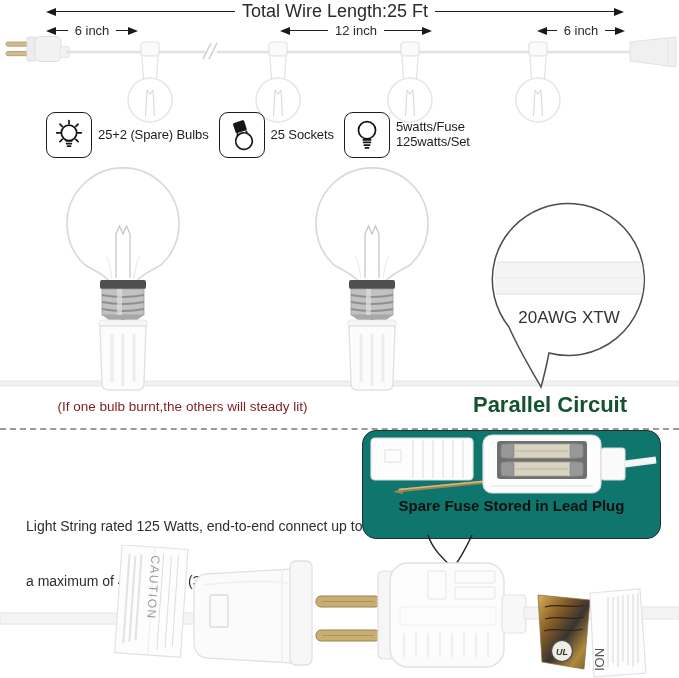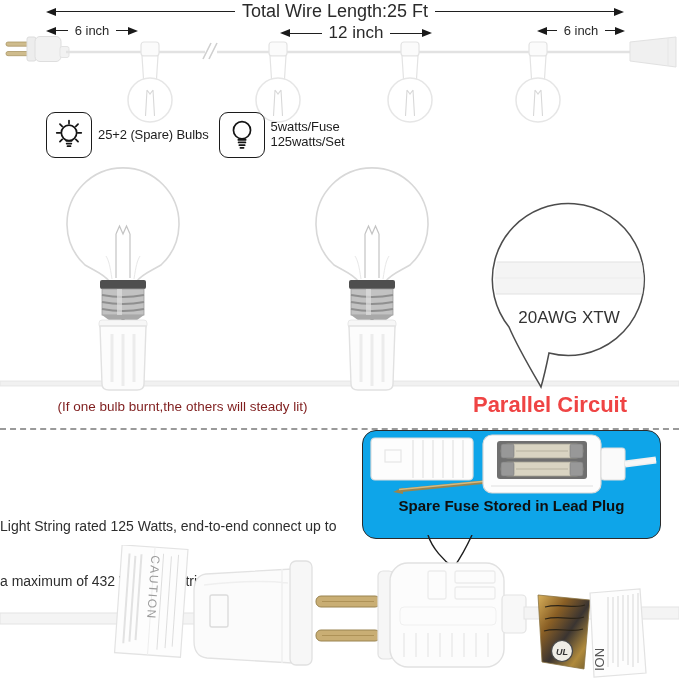--- a/index.html
+++ b/index.html
@@ -6,39 +6,39 @@
   #stage{position:relative;width:679px;height:678px;background:#fff;overflow:hidden;
          font-family:"Liberation Sans",sans-serif;color:#2b2b2b;}
   
   .measure{position:absolute;display:flex;align-items:center;color:#2a2a2a;}
   .measure .mline{flex:1;height:0;border-top:1.4px solid #1f1f1f;}
   .measure .mlbl{padding:0 7px;white-space:nowrap;}
   .ah-l{width:0;height:0;border-top:4.5px solid transparent;border-bottom:4.5px solid transparent;border-right:10px solid #1a1a1a;}
   .ah-r{width:0;height:0;border-top:4.5px solid transparent;border-bottom:4.5px solid transparent;border-left:10px solid #1a1a1a;}
   #measure-total{left:46px;top:1px;width:578px;font-size:18px;}
   #measure-left{left:46px;top:23px;width:92px;font-size:13px;}
-  #measure-mid{left:280px;top:23px;width:152px;font-size:17px;}
+  #measure-mid{left:280px;top:23px;width:152px;font-size:13px;}
   #measure-right{left:537px;top:23px;width:88px;font-size:13px;}
   
   #badges{position:absolute;left:38px;top:112px;display:flex;align-items:center;gap:10px;padding-left:8px;}
   .badge{display:flex;align-items:center;gap:6px;}
   .badge .ibox{width:44px;height:44px;border:1.7px solid #1c1c1c;border-radius:9px;
                display:flex;align-items:center;justify-content:center;background:#fff;flex:0 0 auto;}
   .badge .blbl{font-size:13px;letter-spacing:-0.1px;color:#1d1d1d;line-height:1.12;white-space:nowrap;}
   
   #circuit-note{position:absolute;left:25px;top:399px;width:315px;text-align:center;font-size:13.5px;color:#7f1d1d;}
   #circuit-title{position:absolute;left:440px;top:392px;width:220px;text-align:center;
-                 font-size:22px;font-weight:700;color:#ef4444;}
+                 font-size:22px;font-weight:700;color:#14532d;}
   #divider{position:absolute;left:0;top:428px;width:679px;border-top:2px dashed #9a9a9a;}
   
   #caution-heading{position:absolute;left:13px;top:448px;font-size:21px;font-weight:800;letter-spacing:.4px;color:#111;}
-  #caution-body{position:absolute;left:0;top:481px;font-size:14px;line-height:1.3;color:#2e2e2e;white-space:pre-wrap;}
+  #caution-body{position:absolute;left:26px;top:481px;font-size:14px;line-height:1.3;color:#2e2e2e;white-space:pre-wrap;}
   
   #fuse-box{position:absolute;left:362px;top:430px;width:297px;height:104px;border:1.7px solid #2b2b2b;
-            border-radius:14px;background:#0ea5e9;display:flex;flex-direction:column;align-items:center;padding-top:3px;box-sizing:content-box;}
+            border-radius:14px;background:#0f766e;display:flex;flex-direction:column;align-items:center;padding-top:3px;box-sizing:content-box;}
   #fuse-label{font-size:15px;font-weight:700;color:#0f0f0f;margin-top:1px;white-space:nowrap;}
   .abs{position:absolute;}
   svg text{font-family:"Liberation Sans",sans-serif;}
 </style>
 </head>
 <body>
 
 <div id="stage">
 
   <div class="measure" id="measure-total">
@@ -106,20 +106,32 @@
       <span class="ibox">
         <svg width="30" height="32" viewBox="0 0 28 30">
           <g fill="none" stroke="#141414" stroke-width="1.6" stroke-linecap="round">
             <circle cx="14" cy="13" r="7.2"></circle>
             <path d="M 11.5 20.5 H 16.5 M 11.8 23 H 16.2 M 12.6 25.5 H 15.4"></path>
             <path d="M 14 1.5 V 4.2 M 2.5 13 H 5.8 M 22.2 13 H 25.5 M 5.5 4.8 L 7.6 6.9 M 22.5 4.8 L 20.4 6.9 M 5.5 21.2 L 7.6 19.1 M 22.5 21.2 L 20.4 19.1"></path>
           </g>
         </svg>
       </span>
       <span class="blbl">25+2 (Spare) Bulbs</span>
+    </div>
+    <div class="badge">
+      <span class="ibox">
+        <svg width="30" height="32" viewBox="0 0 28 30">
+          <g transform="rotate(-18 14 15)">
+            <rect x="9" y="2" width="11" height="10" rx="1.5" fill="#161616"></rect>
+            <path d="M 10.5 12 L 9.5 14.5 M 18.5 12 L 19.5 14.5" stroke="#161616" stroke-width="1.3"></path>
+            <circle cx="14" cy="21" r="7.8" fill="none" stroke="#161616" stroke-width="1.6"></circle>
+          </g>
+        </svg>
+      </span>
+      <span class="blbl">25 Sockets</span>
     </div>
     <div class="badge">
       <span class="ibox">
         <svg width="30" height="32" viewBox="0 0 28 30">
           <g fill="none" stroke="#141414" stroke-width="1.6" stroke-linecap="round">
             <circle cx="14" cy="10.5" r="8"></circle>
             <path d="M 10.5 19.5 H 17.5 M 10.8 22 H 17.2 M 11.5 24.5 H 16.5 M 12.5 27 H 15.5"></path>
           </g>
         </svg>
       </span>

